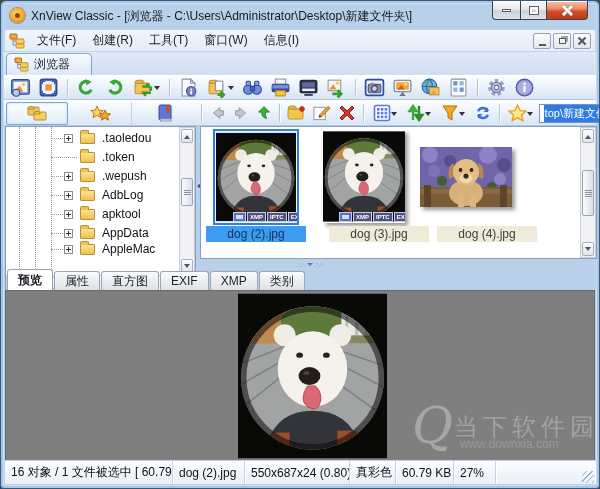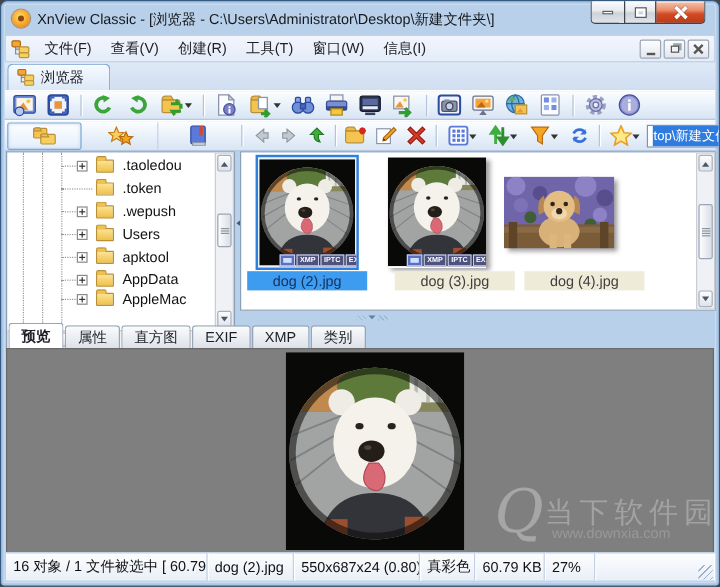--- a/index.html
+++ b/index.html
@@ -208,21 +208,20 @@
   </div>
 
   <div class="menubar">
     <svg width="16" height="16" viewBox="0 0 16 16" style="margin:0 4px 0 4px">
       <path d="M4,5 v7 h4 M4,8 h4" stroke="#888" fill="none"></path>
       <rect x="1" y="1" width="7" height="5" rx="1" fill="#f2a53a" stroke="#b06a10"></rect>
       <rect x="7" y="6" width="8" height="5" rx="1" fill="#f7cf5c" stroke="#b8903a"></rect>
       <rect x="7" y="11" width="8" height="4" rx="1" fill="#f7cf5c" stroke="#b8903a"></rect>
     </svg>
     <div class="menu-item">文件(F)</div>
-    <div class="menu-item">查看(V)</div>
     <div class="menu-item">创建(R)</div>
     <div class="menu-item">工具(T)</div>
     <div class="menu-item">窗口(W)</div>
     <div class="menu-item">信息(I)</div>
     <div class="mdibtns">
       <div class="mdibtn">
           <div class="mdi-min"></div>
         </div>
       <div class="mdibtn">
           <div class="mdi-res"></div>
@@ -520,21 +519,21 @@
     <div class="tree-row" style="top:40px">
       <div class="stub" style="left:45px"></div>
         <div class="plusbox" style="left:58px"></div>
       <div class="folder" style="left:74px"></div>
       <div class="tree-label" style="left:96px">.wepush</div>
     </div>
     <div class="tree-row" style="top:59px">
       <div class="stub" style="left:45px"></div>
         <div class="plusbox" style="left:58px"></div>
       <div class="folder" style="left:74px"></div>
-      <div class="tree-label" style="left:96px">Users</div>
+      <div class="tree-label" style="left:96px">AdbLog</div>
     </div>
     <div class="tree-row" style="top:78px">
       <div class="stub" style="left:45px"></div>
         <div class="plusbox" style="left:58px"></div>
       <div class="folder" style="left:74px"></div>
       <div class="tree-label" style="left:96px">apktool</div>
     </div>
     <div class="tree-row" style="top:97px">
       <div class="stub" style="left:45px"></div>
         <div class="plusbox" style="left:58px"></div>

